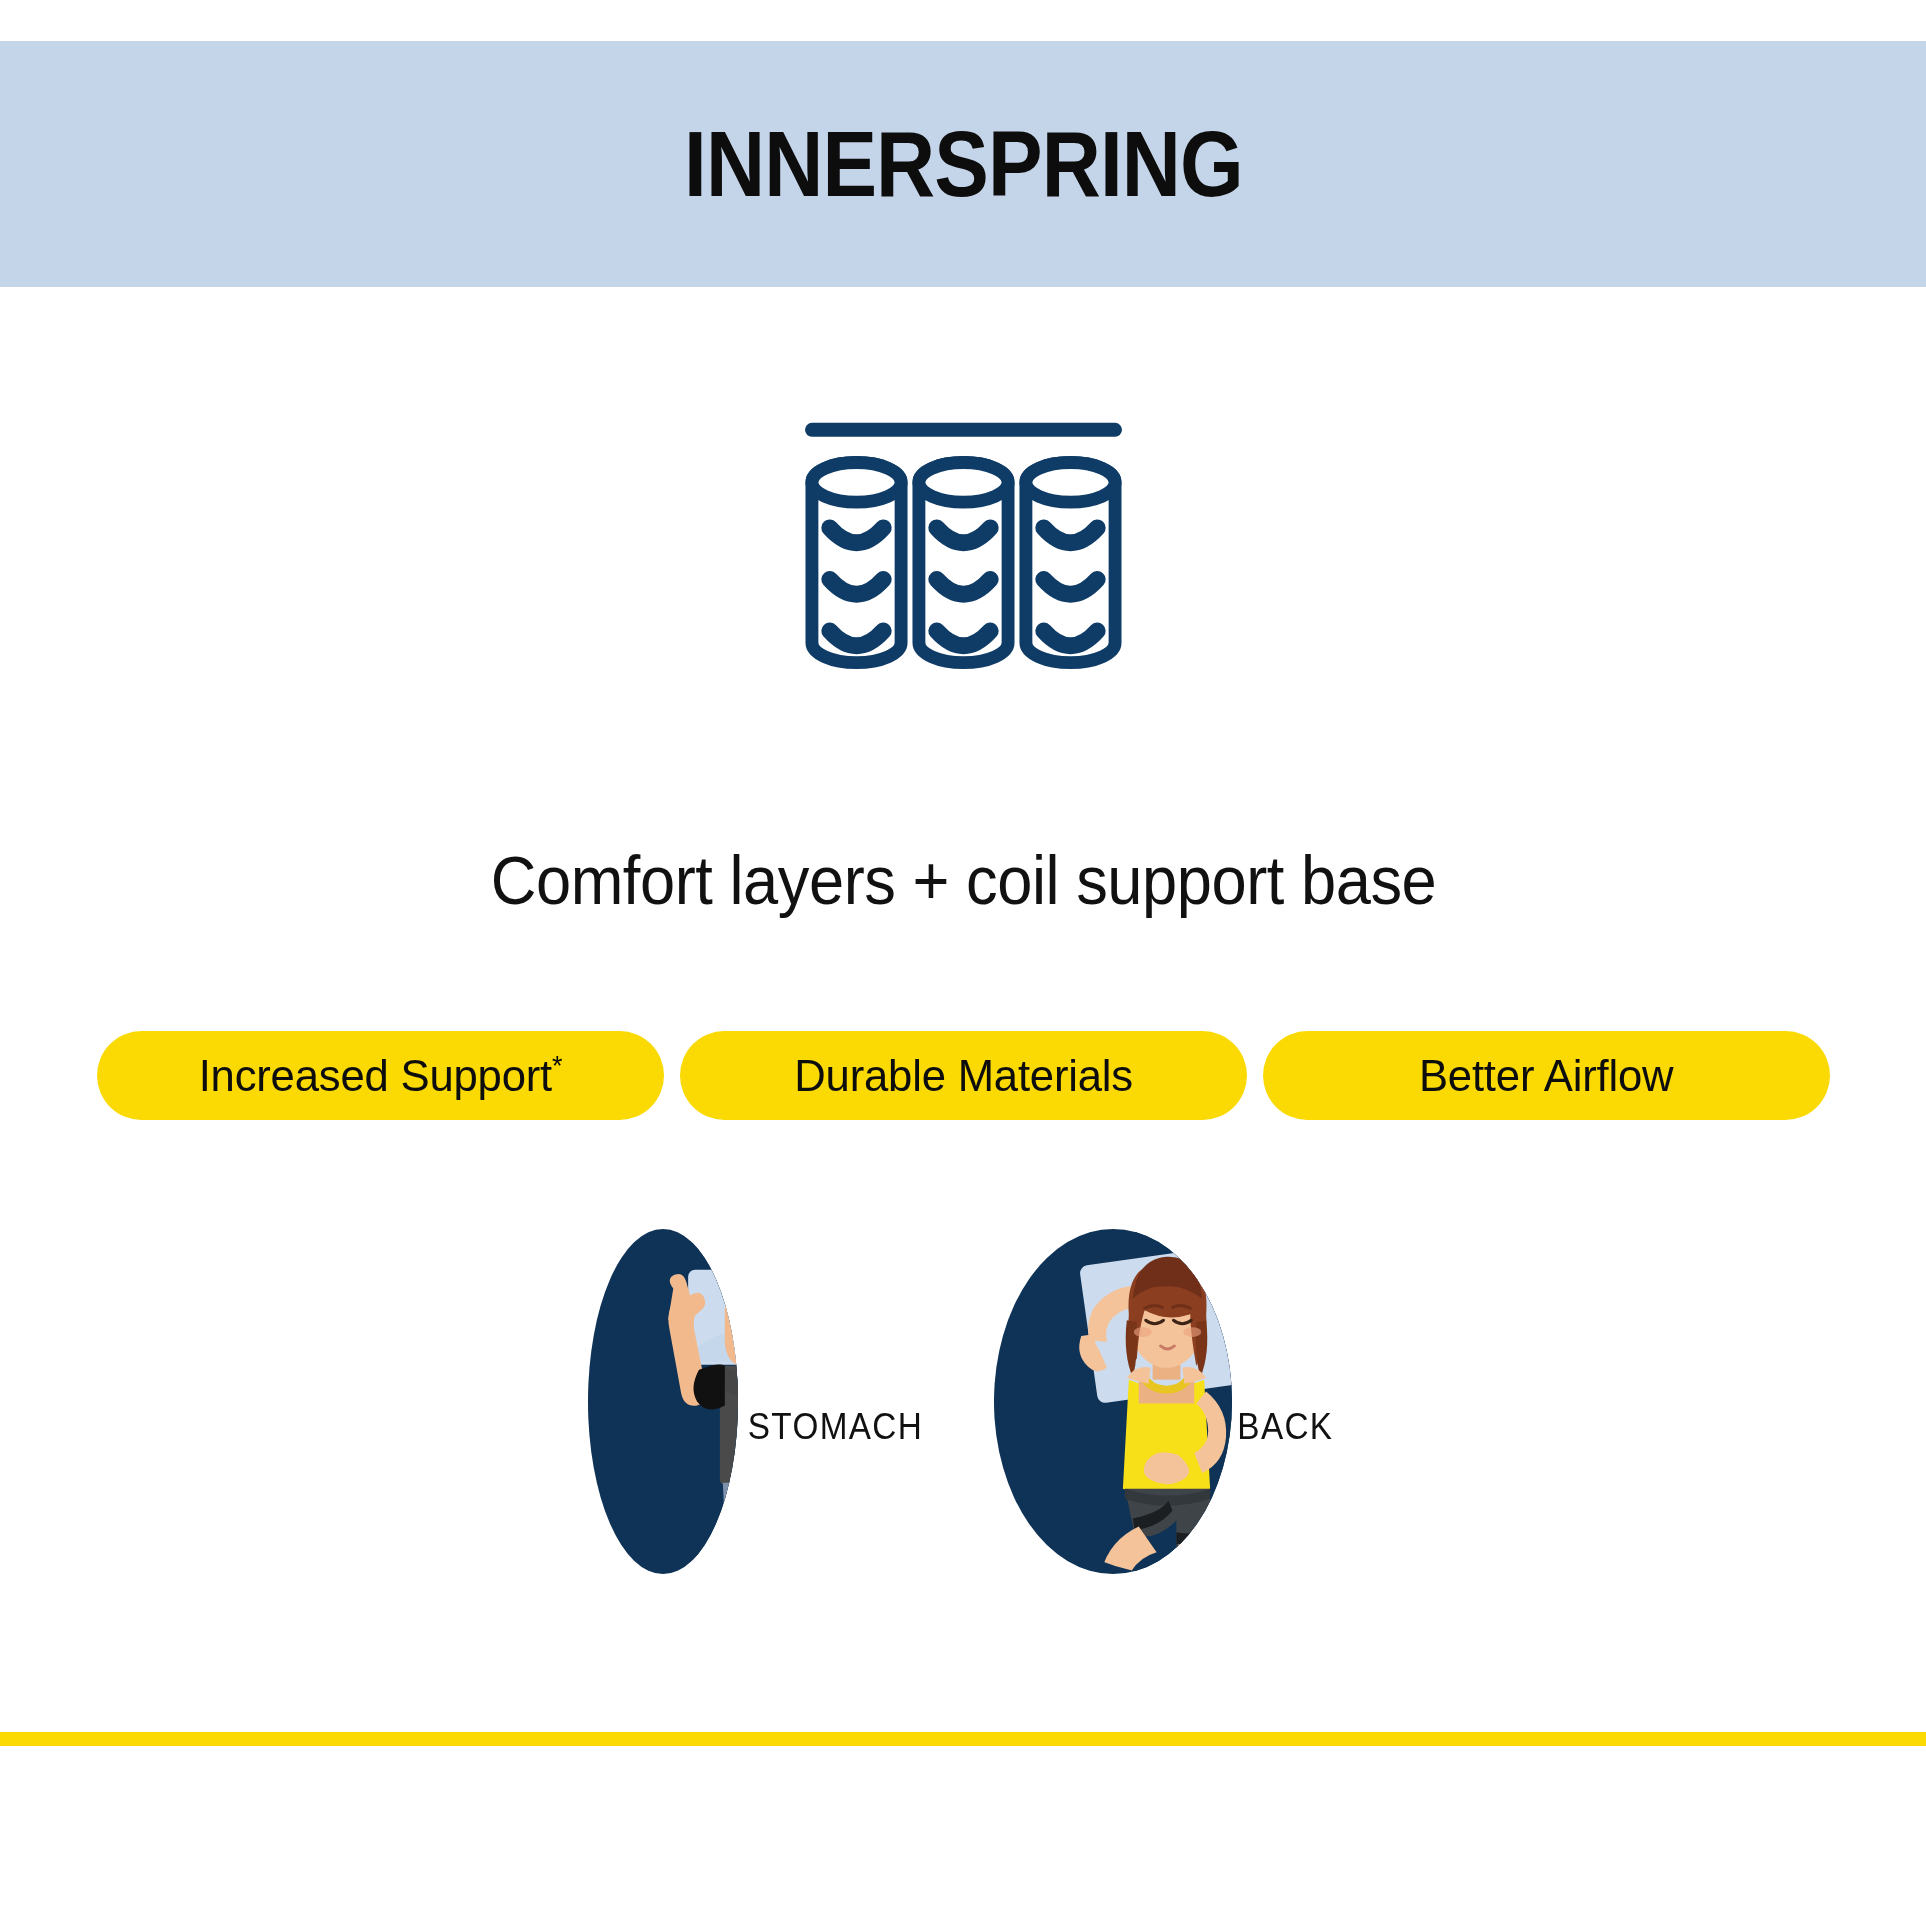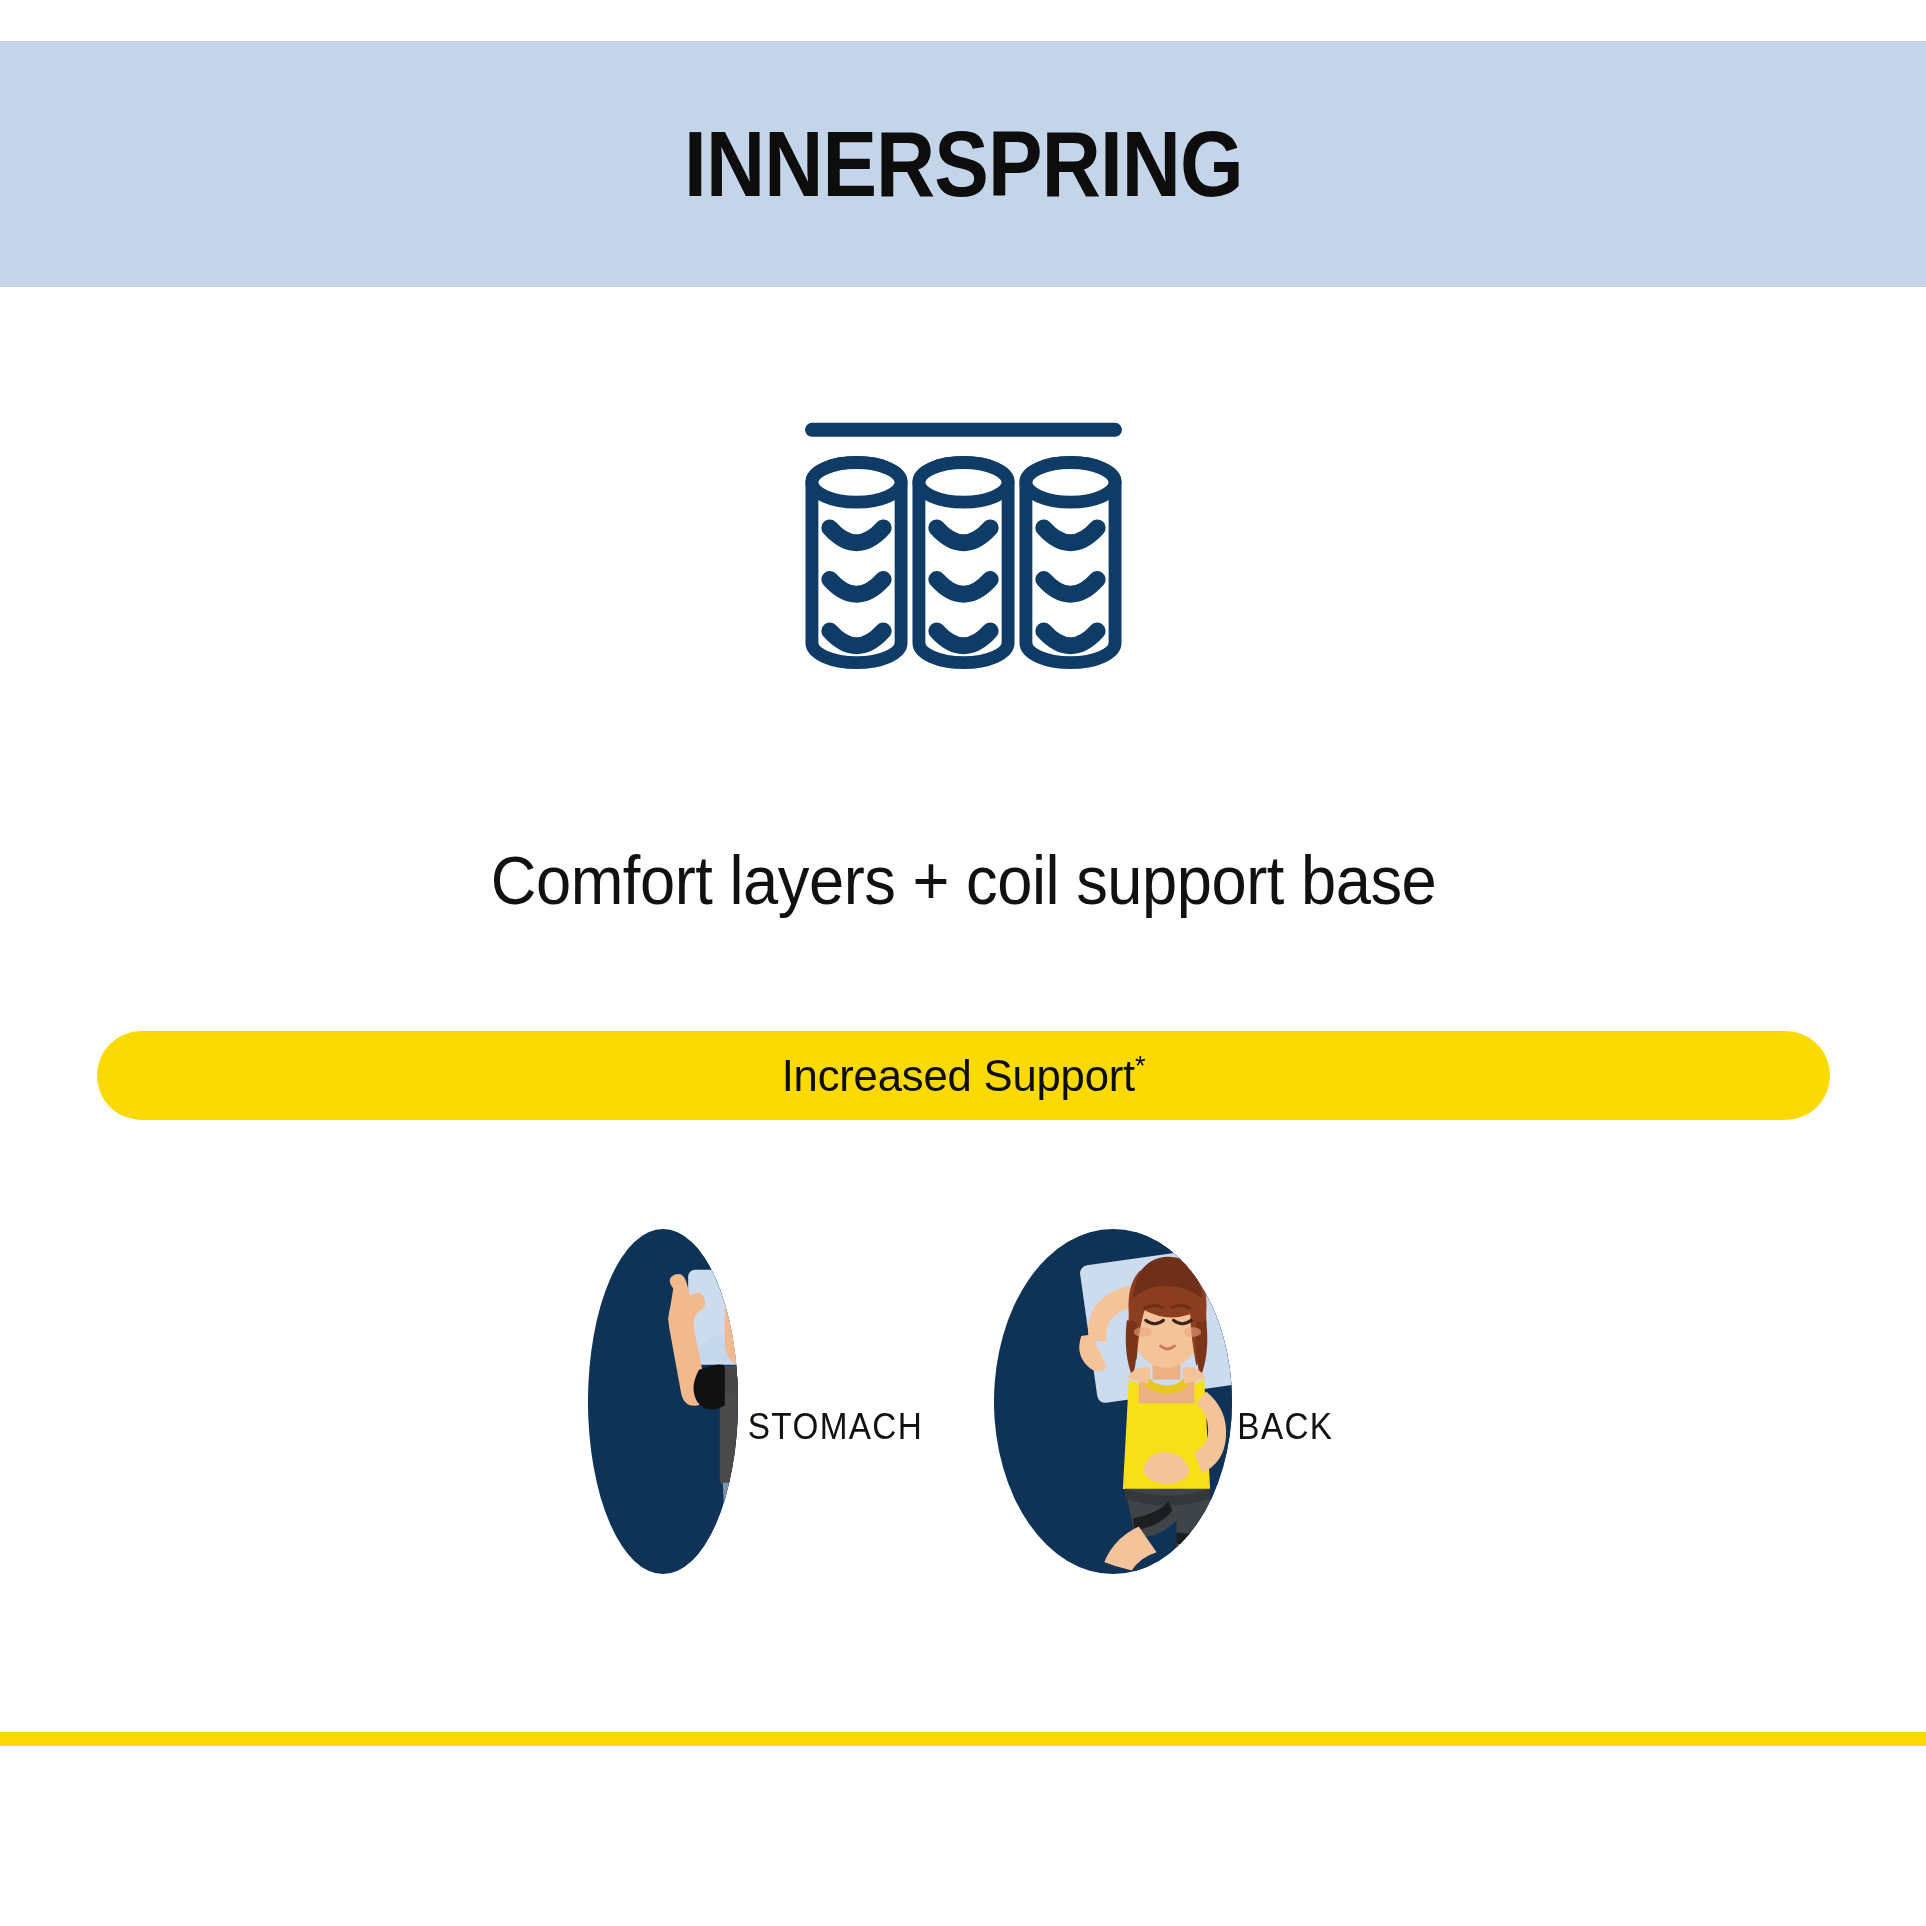--- a/index.html
+++ b/index.html
@@ -207,20 +207,30 @@
       </g>
     </svg>
   </div>
 
   <div class="subtitle">Comfort layers + coil support base</div>
 
   <div class="pill-row">
     <div class="pill">
       <span class="pill-label">
         <span>Increased Support</span><sup>*</sup>
+      </span>
+    </div>
+    <div class="pill">
+      <span class="pill-label">
+        <span>Durable Materials</span>
+      </span>
+    </div>
+    <div class="pill">
+      <span class="pill-label">
+        <span>Better Airflow</span>
       </span>
     </div>
   </div>
 
   <div class="positions">
 
     <div class="position-item">
       <div class="position-circle">
         <svg width="345" height="345" viewBox="0 0 348 348">
           <defs>

